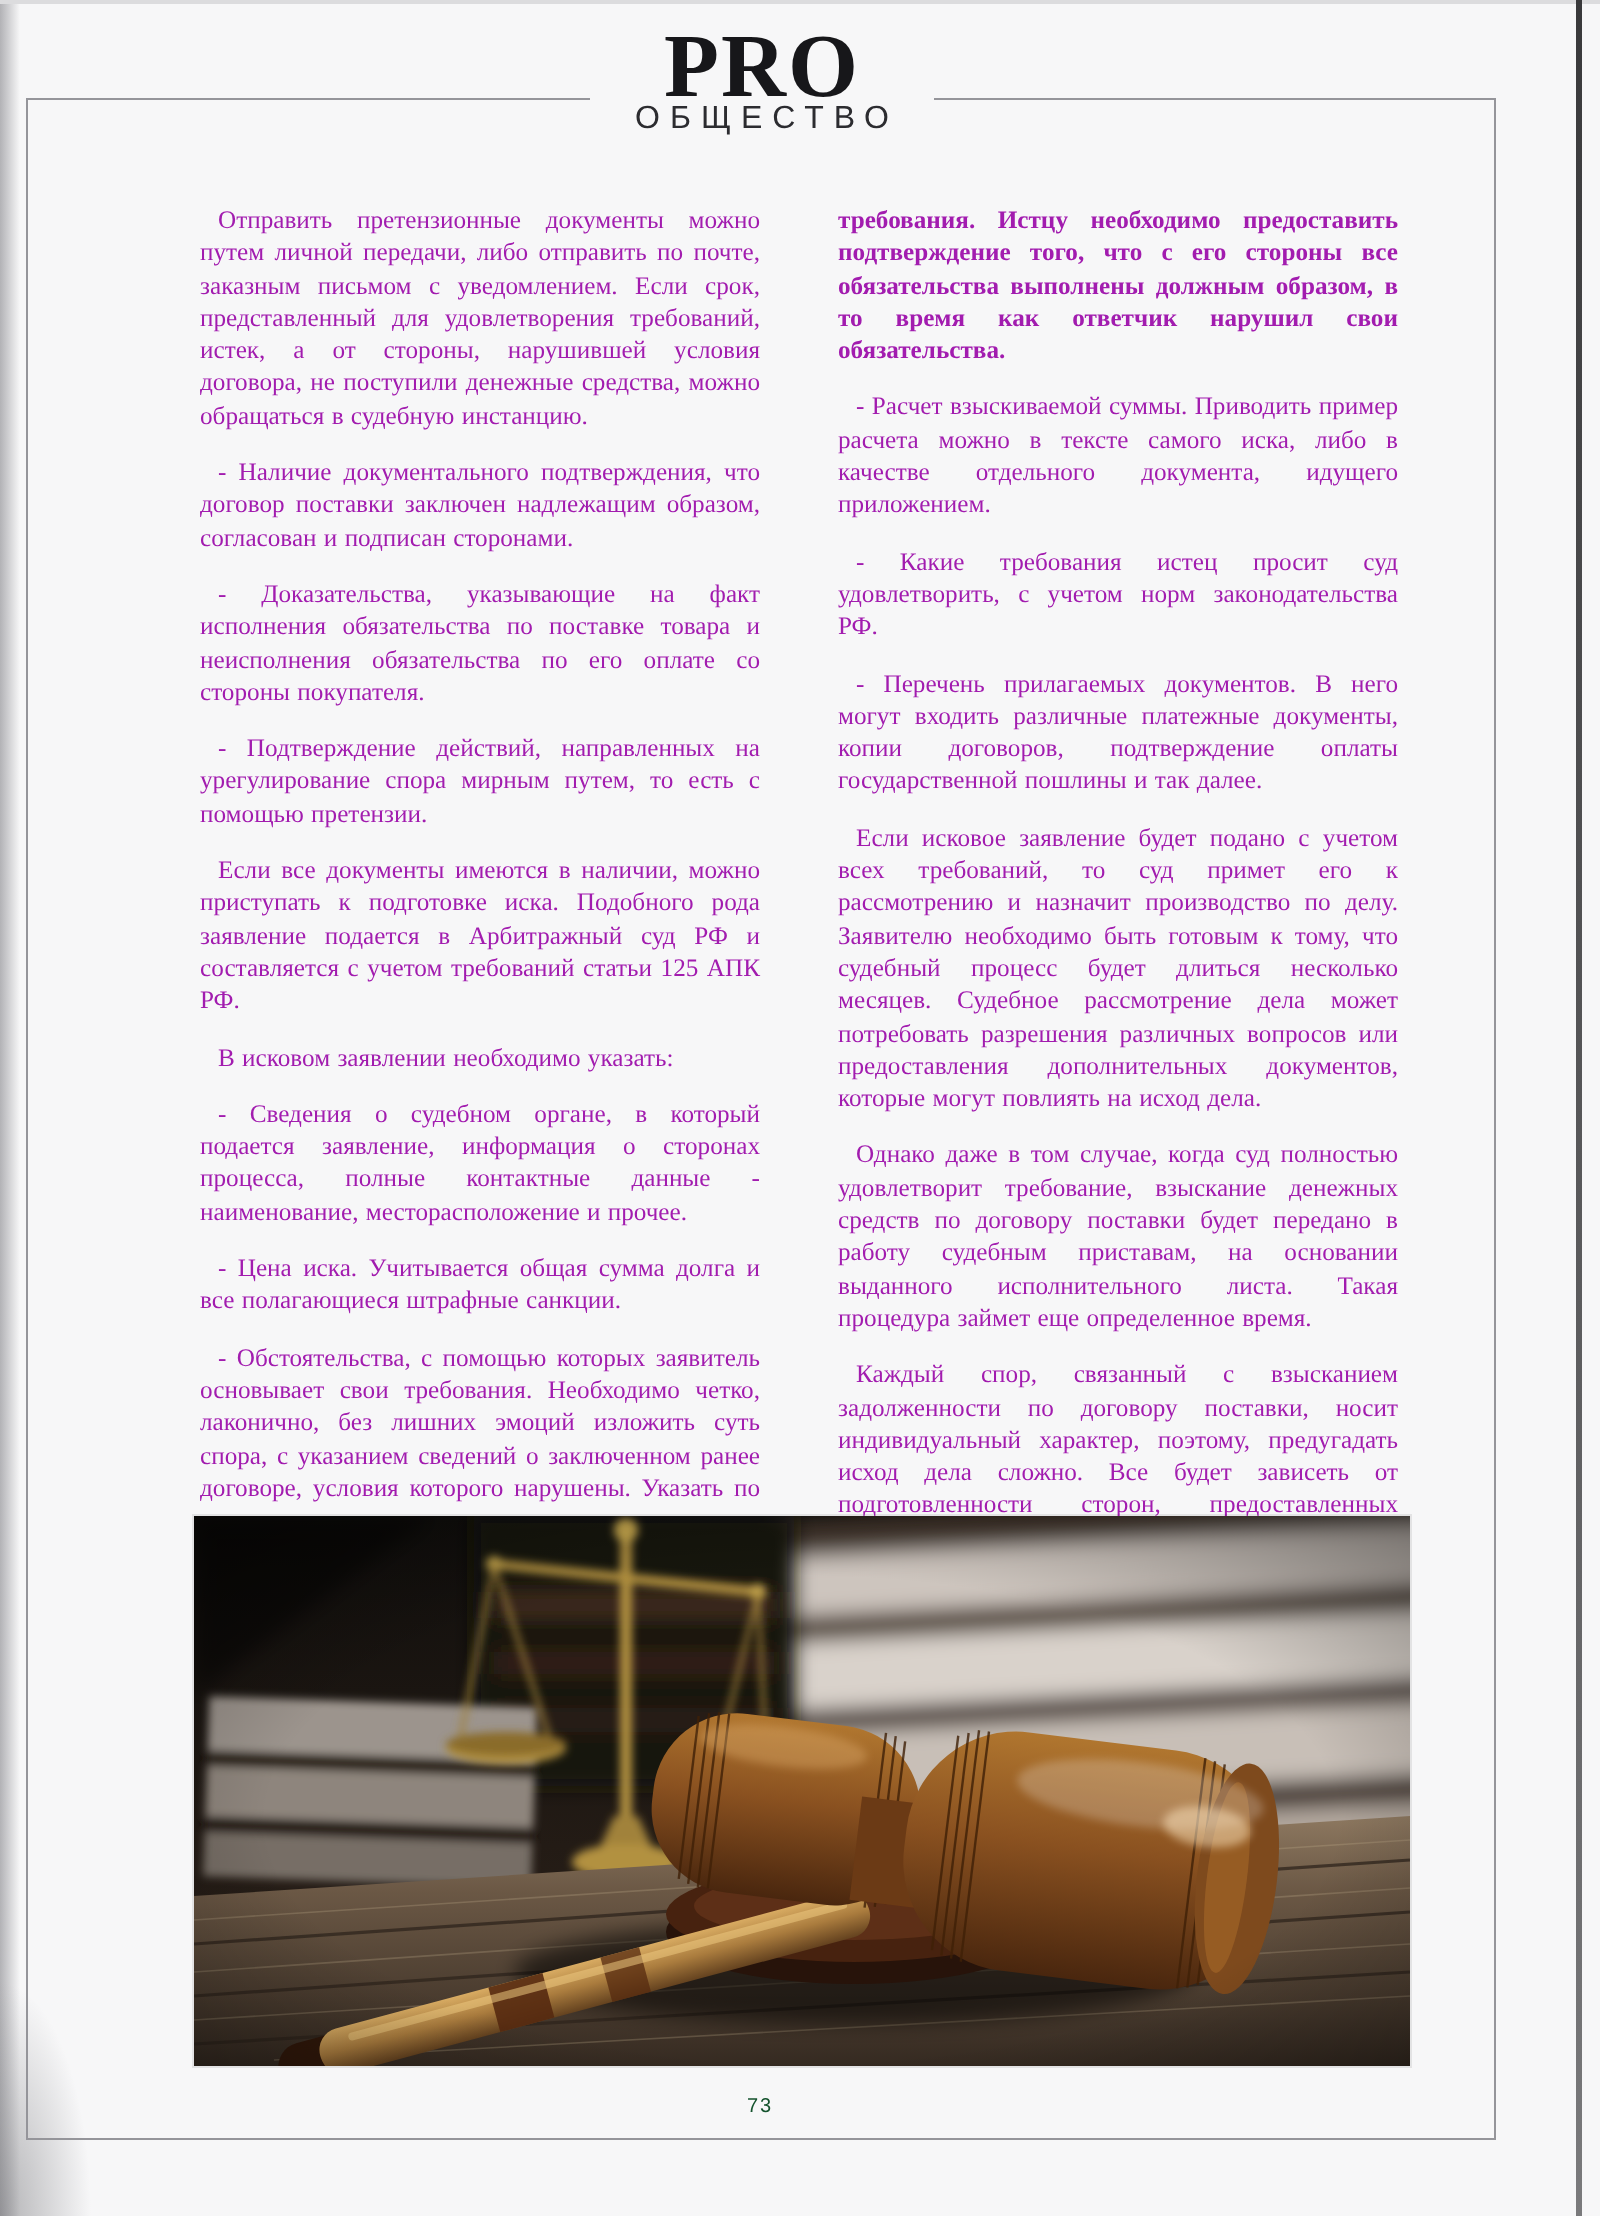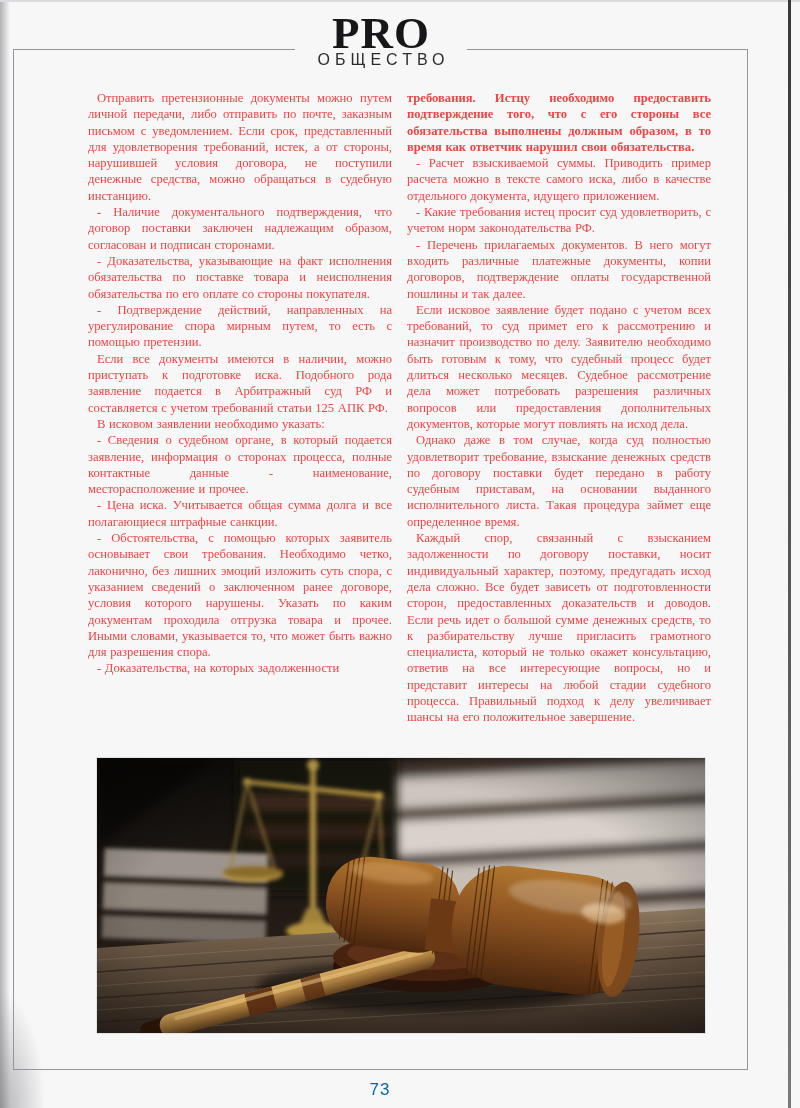--- a/index.html
+++ b/index.html
@@ -23,33 +23,33 @@
   .logo{position:absolute;left:295px;top:16px;width:160px;text-align:center;
     background:#f7f7f8;padding:0 6px;z-index:3;}
   .logo .brand{font-family:"Liberation Serif", serif;font-weight:bold;
     font-size:45px;line-height:34px;letter-spacing:1px;color:#17171a;}
   .logo .section{font-family:"Liberation Sans", sans-serif;font-size:16px;
     letter-spacing:5px;color:#2c2c30;margin-top:1px;text-indent:5px;}
   
   .columns{position:absolute;left:88px;top:90px;width:624px;display:flex;gap:15px;z-index:2;}
   .col{width:304px;}
   .col p{
-    margin:0;font-size:12.6px;line-height:16.3px;text-align:justify;
-    text-indent:9px;color:#ef4444;word-spacing:0.5px;
+    margin:12px;font-size:12.6px;line-height:16.3px;text-align:justify;
+    text-indent:9px;color:#a21caf;word-spacing:0.5px;
   }
   .col p.no-indent{text-indent:0;font-weight:bold;}
   
   .photo-wrap{position:absolute;left:97px;top:758px;width:608px;height:275px;z-index:2;
     box-shadow:0 0 0 1px rgba(0,0,0,0.08);}
   .photo-wrap svg{display:block;}
   
-  .page-num-box{position:absolute;left:350px;top:1076px;width:60px;height:27px;
+  .page-num-box{position:absolute;left:350px;top:1040px;width:60px;height:27px;
     background:#f7f7f8;z-index:3;text-align:center;
-    font-family:"Liberation Sans", sans-serif;font-size:17px;line-height:27px;
-    color:#0369a1;letter-spacing:1px;}
+    font-family:"Liberation Sans", sans-serif;font-size:10px;line-height:27px;
+    color:#14532d;letter-spacing:1px;}
 </style>
 </head>
 <body>
 
 <div class="edge-left"></div>
 <div class="edge-top"></div>
 <div class="corner-shadow"></div>
 <div class="edge-right-line"></div>
 
 <div class="page-frame"></div>

